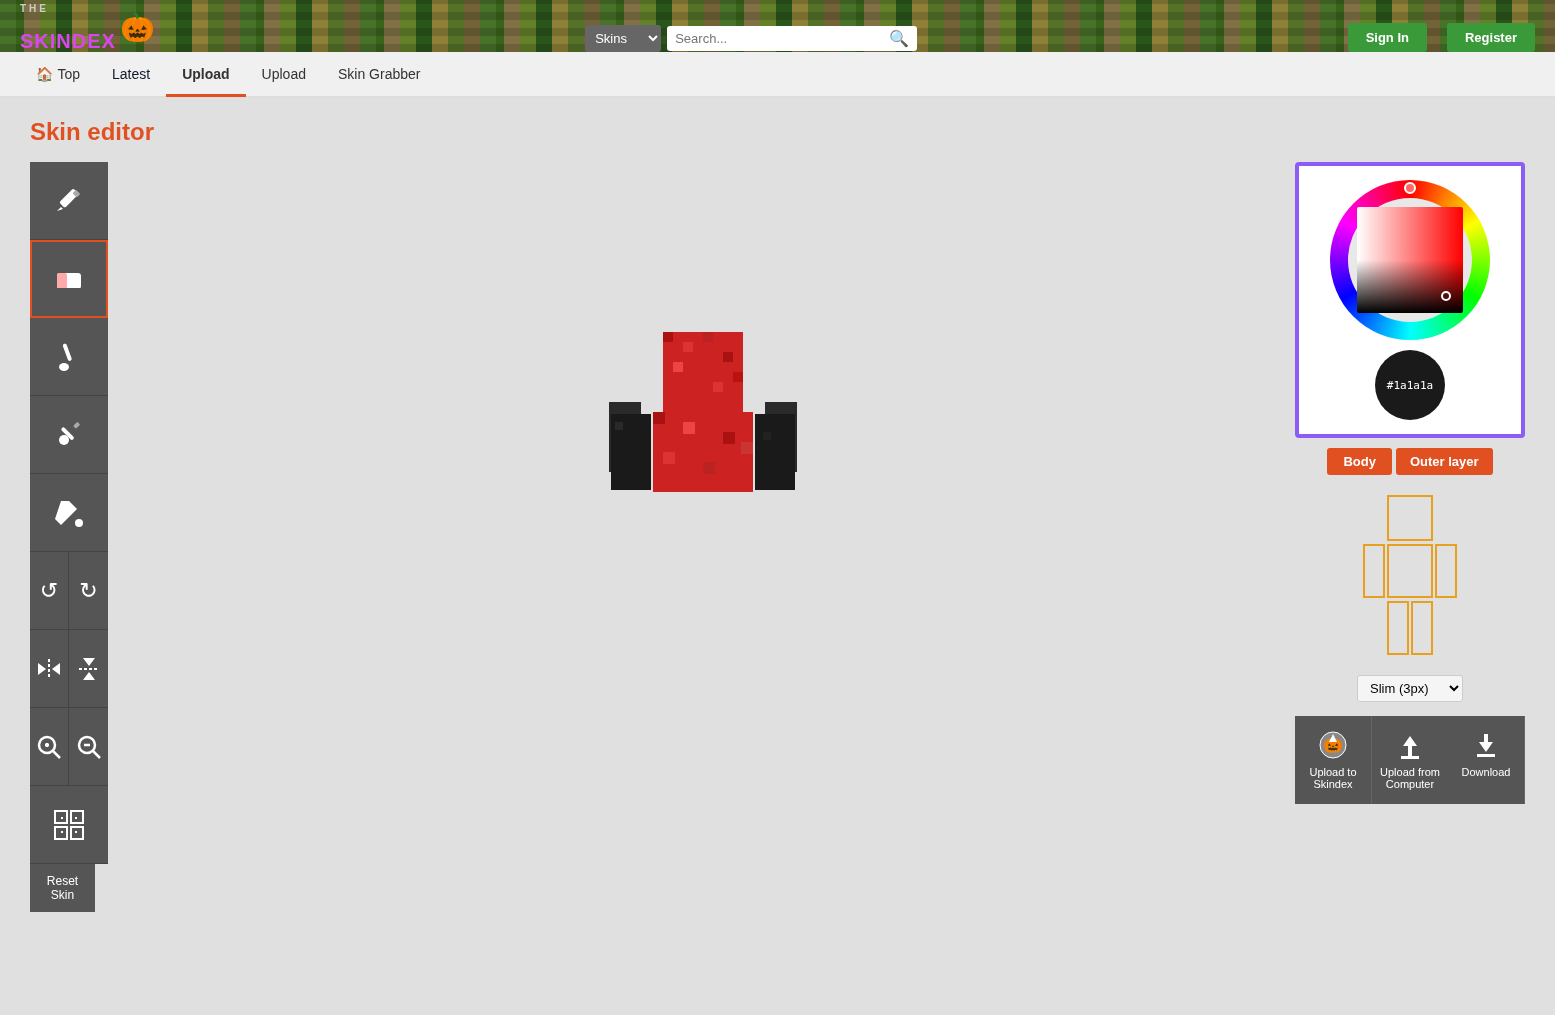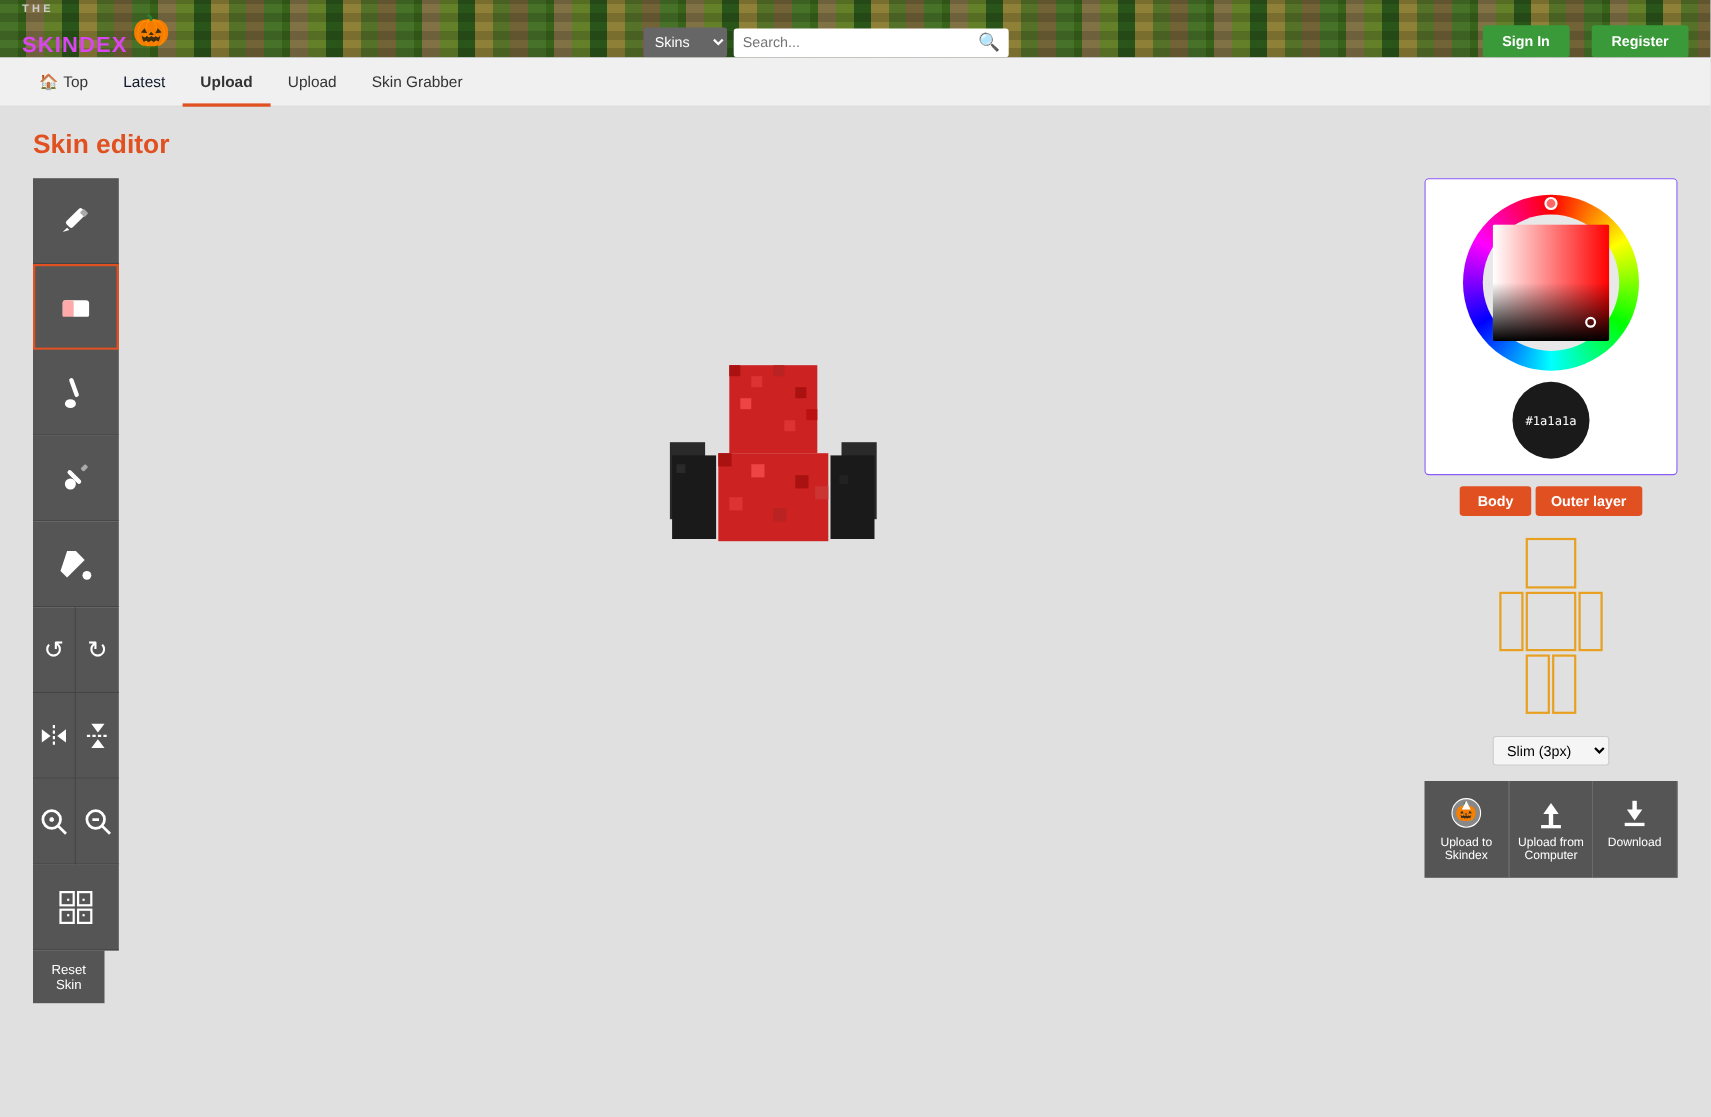--- a/index.html
+++ b/index.html
@@ -196,21 +196,21 @@
           <rect x="18" y="112" width="40" height="76" fill="#1a1a1a"></rect>
           <rect x="162" y="112" width="40" height="76" fill="#1a1a1a"></rect>
 
           <rect x="22" y="120" width="8" height="8" fill="#2a2a2a"></rect>
           <rect x="170" y="130" width="8" height="8" fill="#222"></rect>
         </svg>
       </div>
 
       <div style="width:230px;display:flex;flex-direction:column;gap:10px;">
 
-        <div style="background:white;border:1px solid #8b5cf6;border-radius:4px;padding:14px;display:flex;flex-direction:column;align-items:center;gap:10px;justify-content:space-between;">
+        <div style="background:white;border:4px solid #8b5cf6;border-radius:4px;padding:14px;display:flex;flex-direction:column;align-items:center;gap:10px;justify-content:space-between;">
 
           <div style="position:relative;width:160px;height:160px;">
 
             <div style="position:absolute;top:0;left:0;width:160px;height:160px;border-radius:50%;background:conic-gradient(red 0deg,#ff8000 30deg,yellow 60deg,#80ff00 90deg,lime 120deg,#00ff80 150deg,cyan 180deg,#0080ff 210deg,blue 240deg,#8000ff 270deg,magenta 300deg,#ff0080 330deg,red 360deg);"></div>
 
             <div style="position:absolute;top:18px;left:18px;width:124px;height:124px;border-radius:50%;background:#e8e8e8;display:flex;align-items:center;justify-content:center;">
 
               <div style="position:relative;width:106px;height:106px;border-radius:2px;background:linear-gradient(to bottom,rgba(0,0,0,0) 50%,black),linear-gradient(to right,white,red);">
 
                 <div style="position:absolute;bottom:12px;right:12px;width:10px;height:10px;border-radius:50%;border:2px solid white;background:transparent;cursor:crosshair;"></div>

